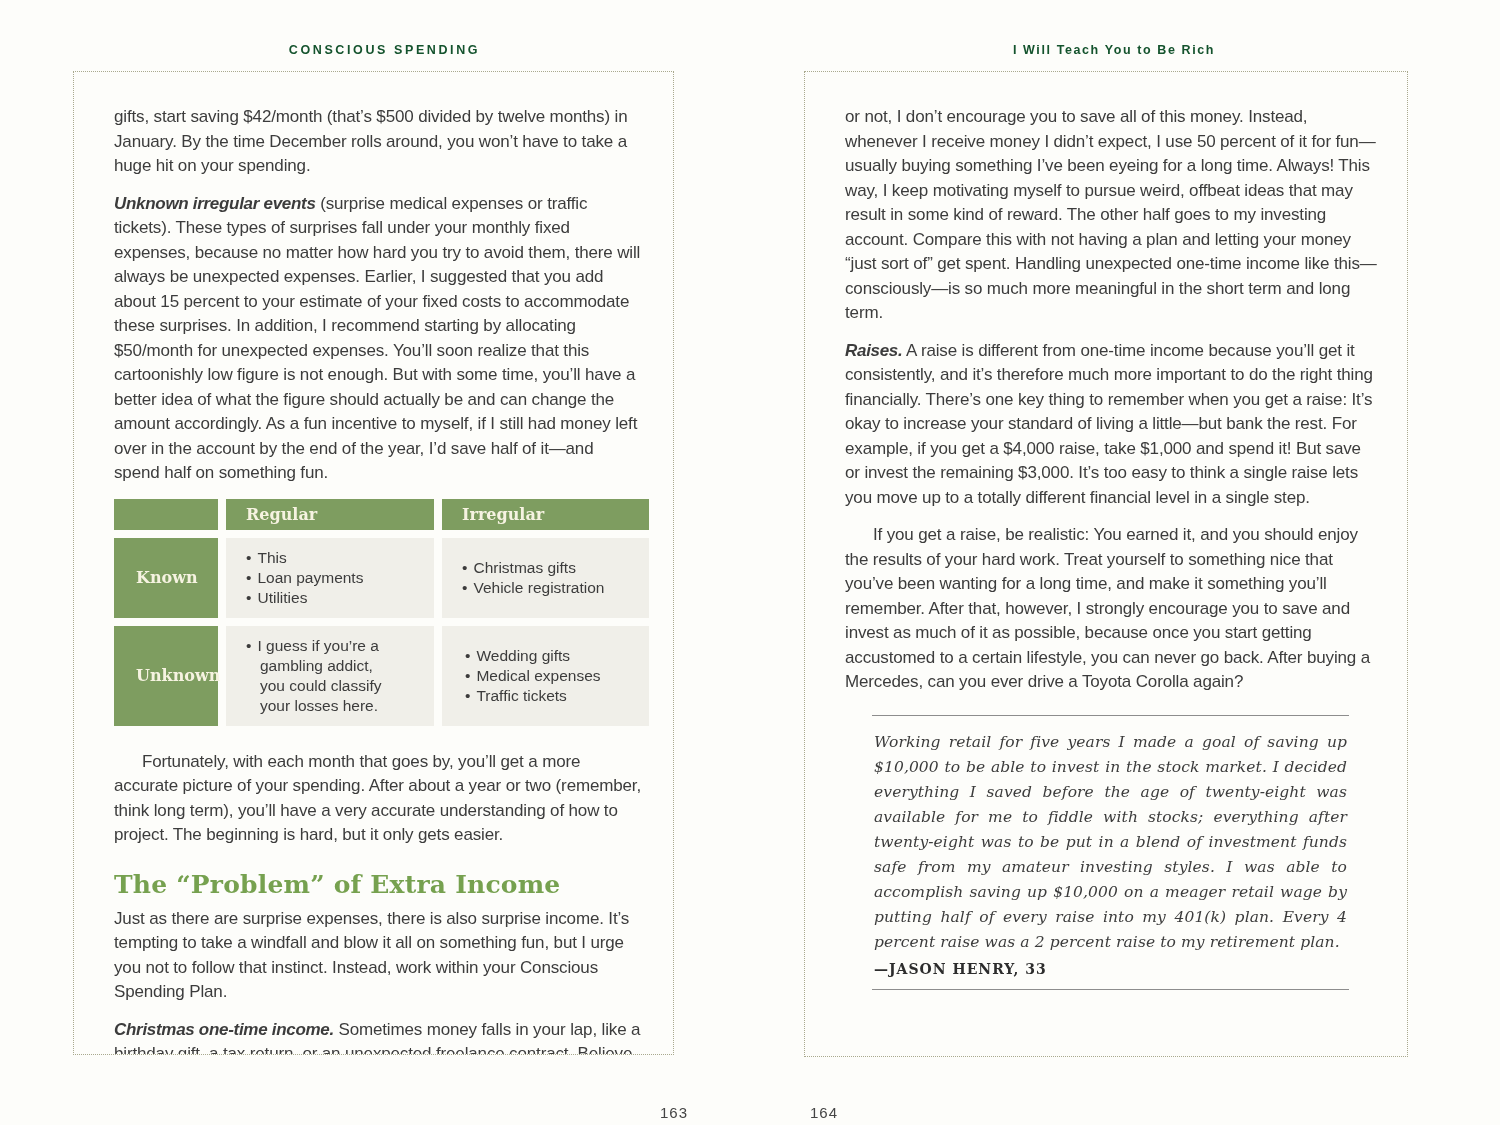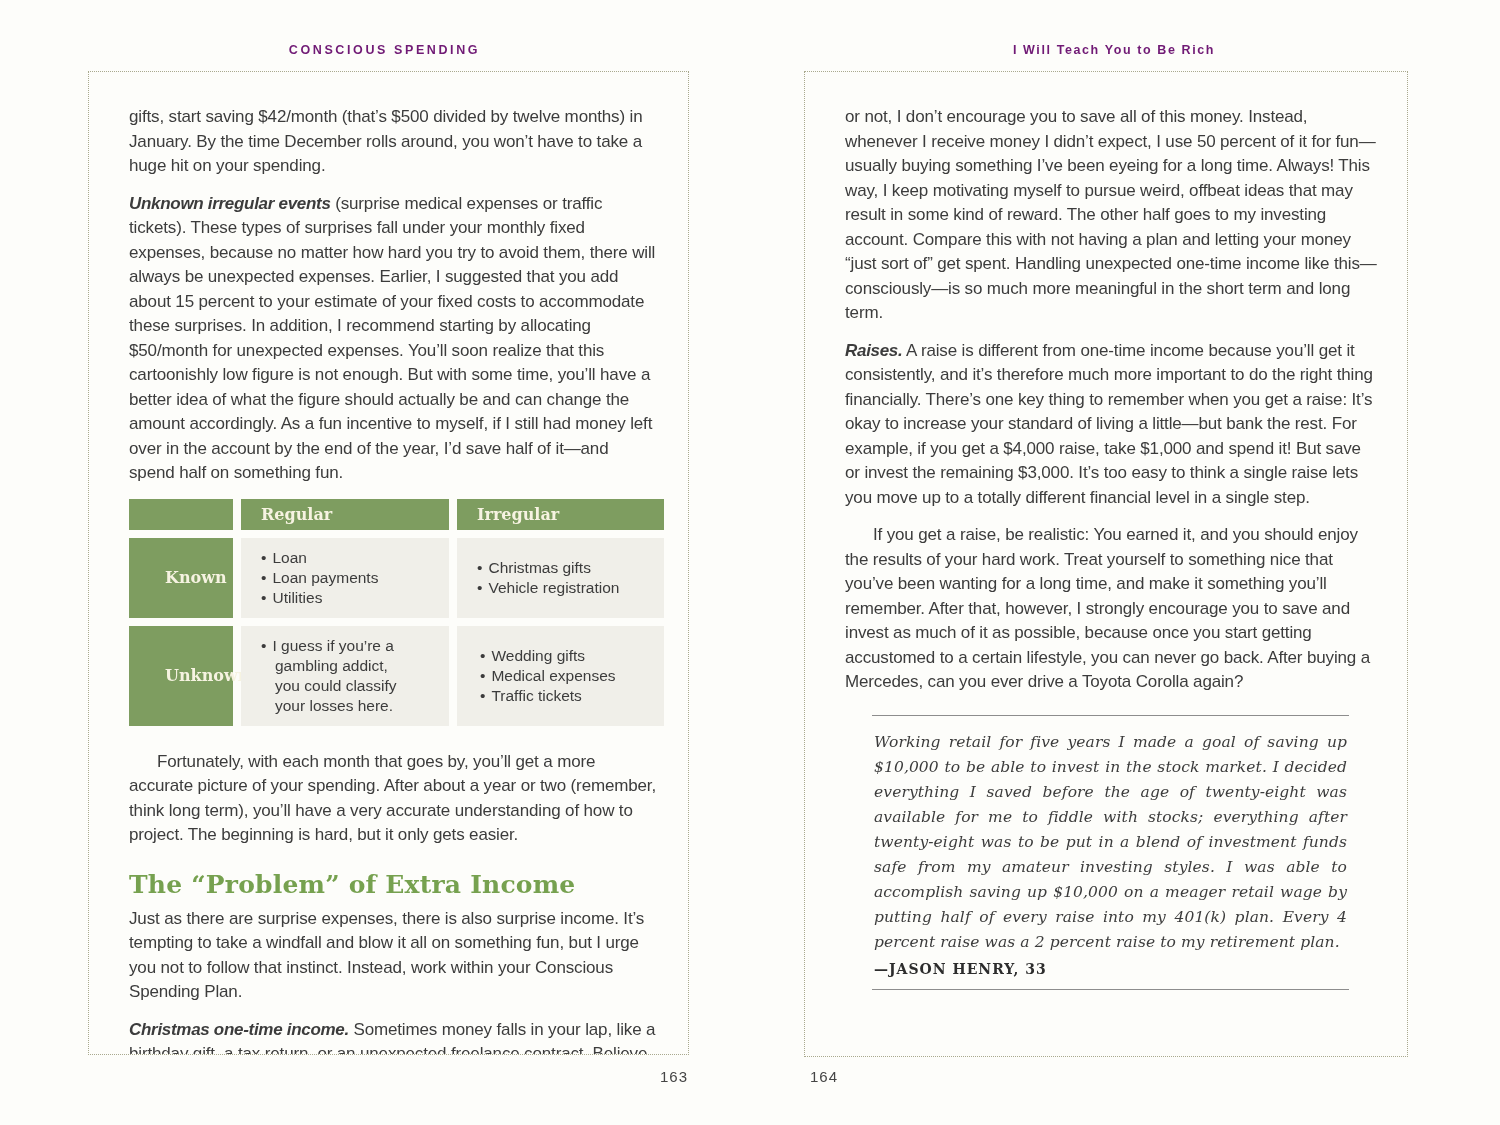--- a/index.html
+++ b/index.html
@@ -4,32 +4,32 @@
 <style>
   html,body{margin:0;padding:0;}
   body{
     width:1500px;height:1125px;position:relative;overflow:hidden;
     background:#fdfdfa;
     font-family:"Liberation Sans",sans-serif;
     color:#3c3c3c;
   }
   .running-head{
     position:absolute;top:43px;text-align:center;
-    font-size:12.5px;font-weight:bold;color:#701a75;
+    font-size:12.5px;font-weight:bold;color:#14532d;
   }
   #head-left{left:84px;width:601px;letter-spacing:2.6px;}
   #head-right{left:812px;width:604px;letter-spacing:1.6px;}
   .page-frame{
     position:absolute;top:71px;box-sizing:border-box;
     border:1px dotted #a9a98e;
     padding:33px 30px 0 40px;
     overflow:hidden;
     background:#fdfdfa;
   }
-  #frame-left{left:88px;width:601px;height:984px;}
+  #frame-left{left:73px;width:601px;height:984px;}
   #frame-right{left:804px;width:604px;height:986px;}
   p.body{
     font-size:17px;line-height:24.5px;margin:0 0 13px;
     letter-spacing:-0.15px;color:#3c3c3c;
   }
   p.indent{text-indent:28px;}
   .lead-in{font-weight:bold;font-style:italic;letter-spacing:-0.3px;}
   h2.section-heading{
     font-family:"DejaVu Serif",serif;font-weight:bold;
     font-size:25px;line-height:30px;color:#76a14f;
@@ -40,21 +40,21 @@
     display:grid;grid-template-columns:104px 208px 207px;
     grid-gap:4px;gap:8px;margin:12px 0 24px;
   }
   .exp-table .cell{box-sizing:border-box;}
   .cell.green{
     background:#7e9d60;color:#f6f3e1;
     font-family:"DejaVu Serif",serif;font-weight:bold;
     display:flex;align-items:center;
   }
   .cell.colhead{font-size:16px;padding:6px 6px 6px 20px;min-height:31px;}
-  .cell.rowlabel{font-size:16px;padding-left:36px;}
+  .cell.rowlabel{font-size:16px;padding-left:22px;}
   .cell.items{
     background:#f0efe9;color:#3c3c3c;
     font-size:15.5px;line-height:20px;
     display:flex;flex-direction:column;justify-content:center;
     padding:10px 8px 10px 20px;min-height:78px;
   }
   .cell.items ul{margin:0;padding:0;list-style:none;}
   .cell.items li{padding-left:14px;text-indent:-14px;}
   .cell.items li::before{content:"\2022";margin-right:6px;}
   .cell.items.wrapnarrow{padding-right:40px;}
@@ -67,21 +67,21 @@
   .quote-text{
     font-family:"DejaVu Serif",serif;font-style:italic;
     font-size:15.5px;line-height:25px;text-align:justify;
     color:#3c3c3c;margin:0 0 6px;letter-spacing:0.1px;
   }
   .quote-attrib{
     text-align:left;font-family:"DejaVu Serif",serif;font-weight:bold;
     font-size:14px;letter-spacing:1px;color:#2d2d2d;
   }
   .page-number{
-    position:absolute;top:1068px;width:52px;text-align:center;
+    position:absolute;top:1104px;width:52px;text-align:center;
     font-size:15px;color:#454545;letter-spacing:1px;
   }
   #pn-left{left:648px;}
   #pn-right{left:798px;}
 </style>
 </head>
 <body>
 
 <div class="running-head" id="head-left">CONSCIOUS SPENDING</div>
 <div class="running-head" id="head-right">I Will Teach You to Be Rich</div>
@@ -91,21 +91,21 @@
   <p class="body"><span class="lead-in">Unknown irregular events</span><span> (surprise medical expenses or traffic tickets). These types of surprises fall under your monthly fixed expenses, because no matter how hard you try to avoid them, there will always be unexpected expenses. Earlier, I suggested that you add about 15 percent to your estimate of your fixed costs to accommodate these surprises. In addition, I recommend starting by allocating $50/month for unexpected expenses. You’ll soon realize that this cartoonishly low figure is not enough. But with some time, you’ll have a better idea of what the figure should actually be and can change the amount accordingly. As a fun incentive to myself, if I still had money left over in the account by the end of the year, I’d save half of it—and spend half on something fun.</span></p>
 
   <div class="exp-table">
     <div class="cell green colhead"></div>
     <div class="cell green colhead">Regular</div>
     <div class="cell green colhead">Irregular</div>
 
     <div class="cell green rowlabel">Known</div>
     <div class="cell items">
         <ul>
-          <li>Loan</li>
+          <li>This</li>
           <li>Loan payments</li>
           <li>Utilities</li>
         </ul>
       </div>
     <div class="cell items">
         <ul>
           <li>Christmas gifts</li>
           <li>Vehicle registration</li>
         </ul>
       </div>

